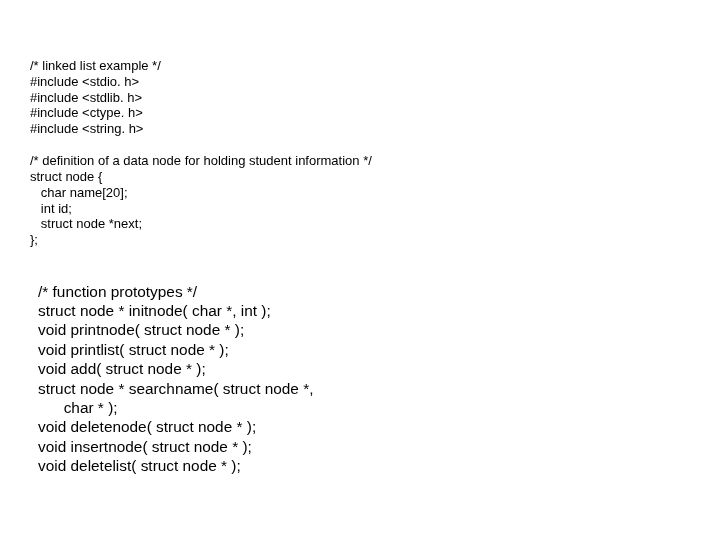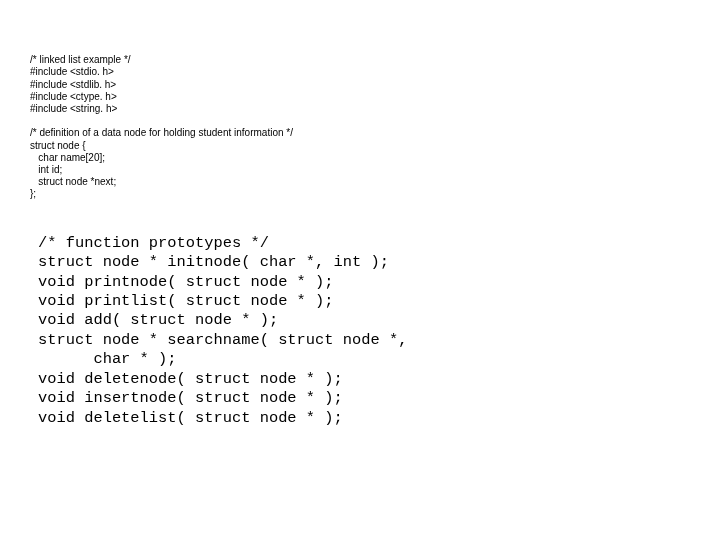--- a/index.html
+++ b/index.html
@@ -14,31 +14,30 @@
   }
   .slide {
     position: relative;
     width: 720px;
     height: 540px;
     box-sizing: border-box;
     padding-top: 42px;
     padding-left: 30px;
   }
   .block-a {
-    font-size: 10px;
+    font-size: 13px;
     line-height: 1.22;
     white-space: pre;
     margin-bottom: 14px;
   }
   .block-b {
     font-size: 15.4px;
     line-height: 1.26;
     white-space: pre;
     padding-left: 8px;
-    font-family: Liberation Mono, monospace;
   }
 </style>
 </head>
 <body>
 
 <div class="slide">
 
   <div class="block-a">
 <span>/* linked list example */</span>
 <span>#include &lt;stdio. h&gt;</span>

